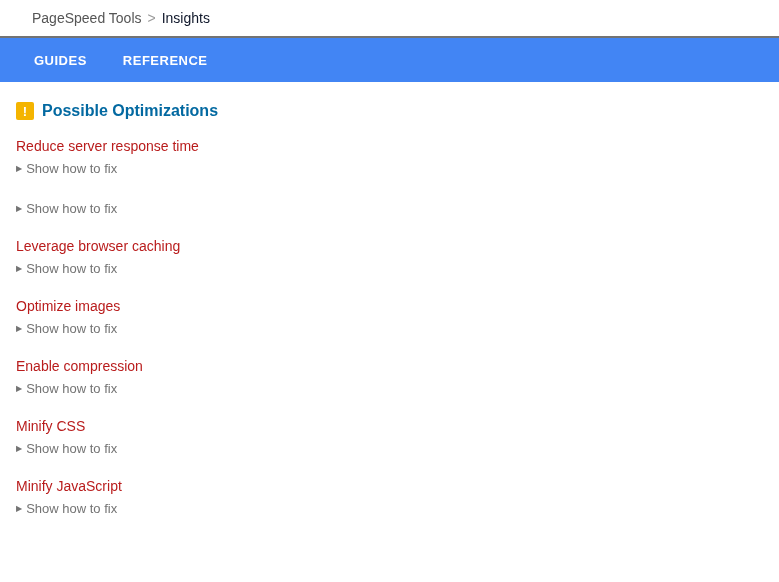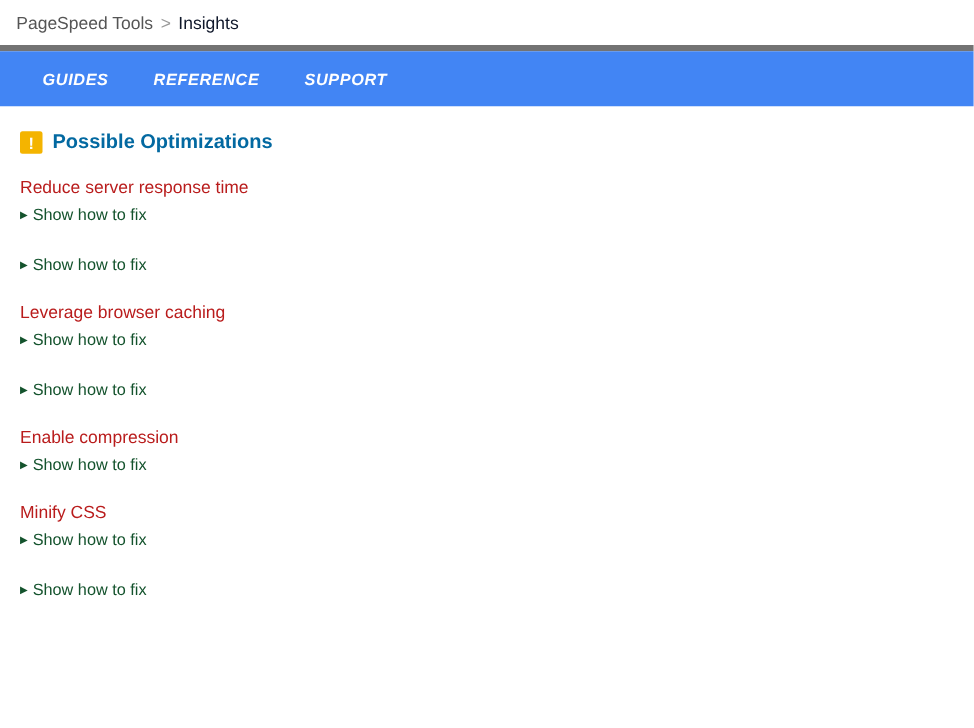--- a/index.html
+++ b/index.html
@@ -14,23 +14,23 @@
       background: #fff;
       color: #333;
       width: 779px;
       min-height: 582px;
     }
 
     
     .breadcrumb-bar {
       display: flex;
       align-items: center;
-      padding: 10px 13px;
+      padding: 10px 32px;
       background: #fff;
-      border-bottom: 5px solid #737373;
+      border-bottom: 2px solid #737373;
     }
 
     .breadcrumb-bar span {
       color: #555;
       font-size: 14px;
     }
 
     .breadcrumb-bar .separator {
       margin: 0 6px;
       color: #999;
@@ -53,21 +53,20 @@
       color: #fff;
       text-decoration: none;
       font-size: 13px;
       font-weight: bold;
       letter-spacing: 0.5px;
       padding: 0 18px;
       height: 44px;
       display: flex;
       align-items: center;
       text-transform: uppercase;
-      font-style: italic;
     }
 
     
     .main-content {
       padding: 20px 16px 20px 16px;
     }
 
     
     .section-header {
       display: flex;
@@ -103,21 +102,21 @@
 
     .optimization-title {
       font-size: 14px;
       color: #b91c1c;
       margin-bottom: 4px;
     }
 
     .show-how-link {
       display: inline-flex;
       align-items: center;
-      color: #14532d;
+      color: #737373;
       font-size: 13px;
       text-decoration: none;
       cursor: pointer;
     }
 
     .show-how-link::before {
       content: '▶';
       font-size: 8px;
       margin-right: 4px;
       display: inline-block;
@@ -129,33 +128,32 @@
 <div class="breadcrumb-bar">
   <span style="cursor:pointer;">PageSpeed Tools</span>
   <span class="separator">&gt;</span>
   <span class="current">Insights</span>
 </div>
 
 <nav class="nav-bar">
 
 <a>GUIDES</a>
     <a>REFERENCE</a>
-    <a>SUPPORT</a>
   </nav>
 
 <div class="main-content">
 
   <div class="section-header">
     <span class="warning-icon">!</span>
     <span class="section-title">Possible Optimizations</span>
   </div>
 
   <div id="optimizations-container">
   <div class="optimization-item"><div class="optimization-title">Reduce server response time</div><a class="show-how-link" href="#">Show how to fix</a></div>
       <div class="optimization-item"><a class="show-how-link" href="#">Show how to fix</a></div>
       <div class="optimization-item"><div class="optimization-title">Leverage browser caching</div><a class="show-how-link" href="#">Show how to fix</a></div>
-      <div class="optimization-item"><a class="show-how-link" href="#">Show how to fix</a></div>
+      <div class="optimization-item"><div class="optimization-title">Optimize images</div><a class="show-how-link" href="#">Show how to fix</a></div>
       <div class="optimization-item"><div class="optimization-title">Enable compression</div><a class="show-how-link" href="#">Show how to fix</a></div>
       <div class="optimization-item"><div class="optimization-title">Minify CSS</div><a class="show-how-link" href="#">Show how to fix</a></div>
-      <div class="optimization-item"><a class="show-how-link" href="#">Show how to fix</a></div>
+      <div class="optimization-item"><div class="optimization-title">Minify JavaScript</div><a class="show-how-link" href="#">Show how to fix</a></div>
     </div>
 
 </div>
 
 </body></html>

